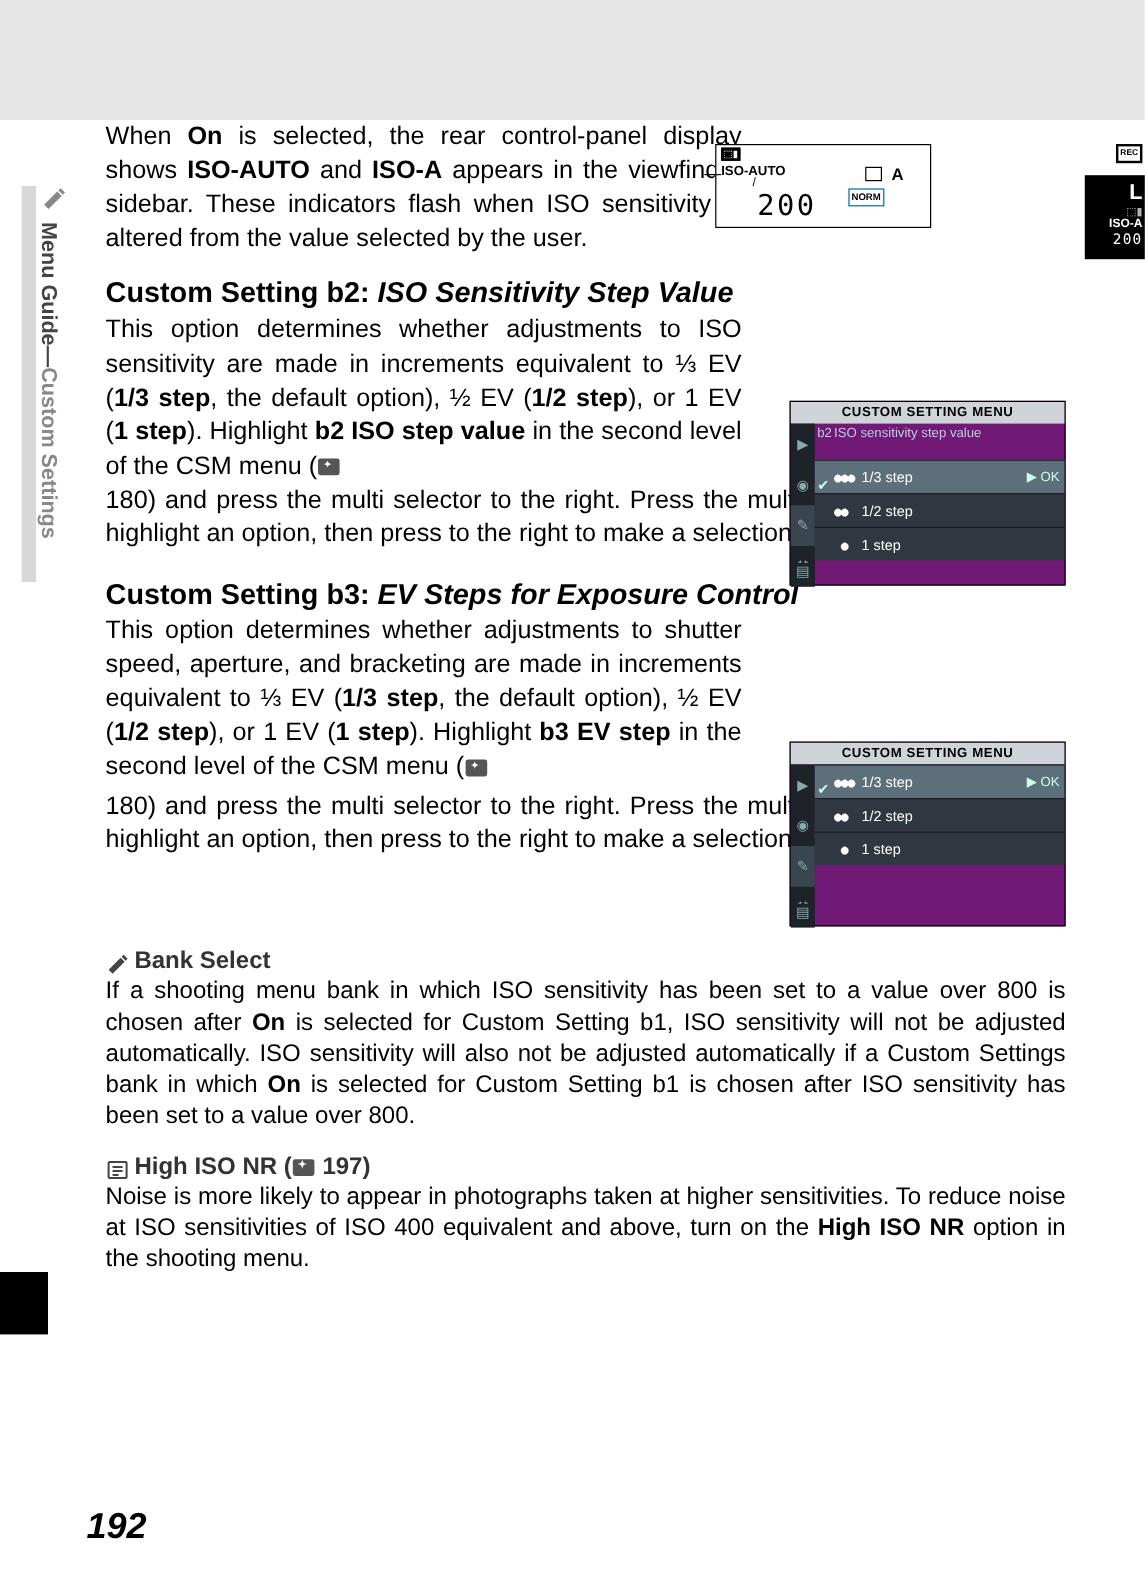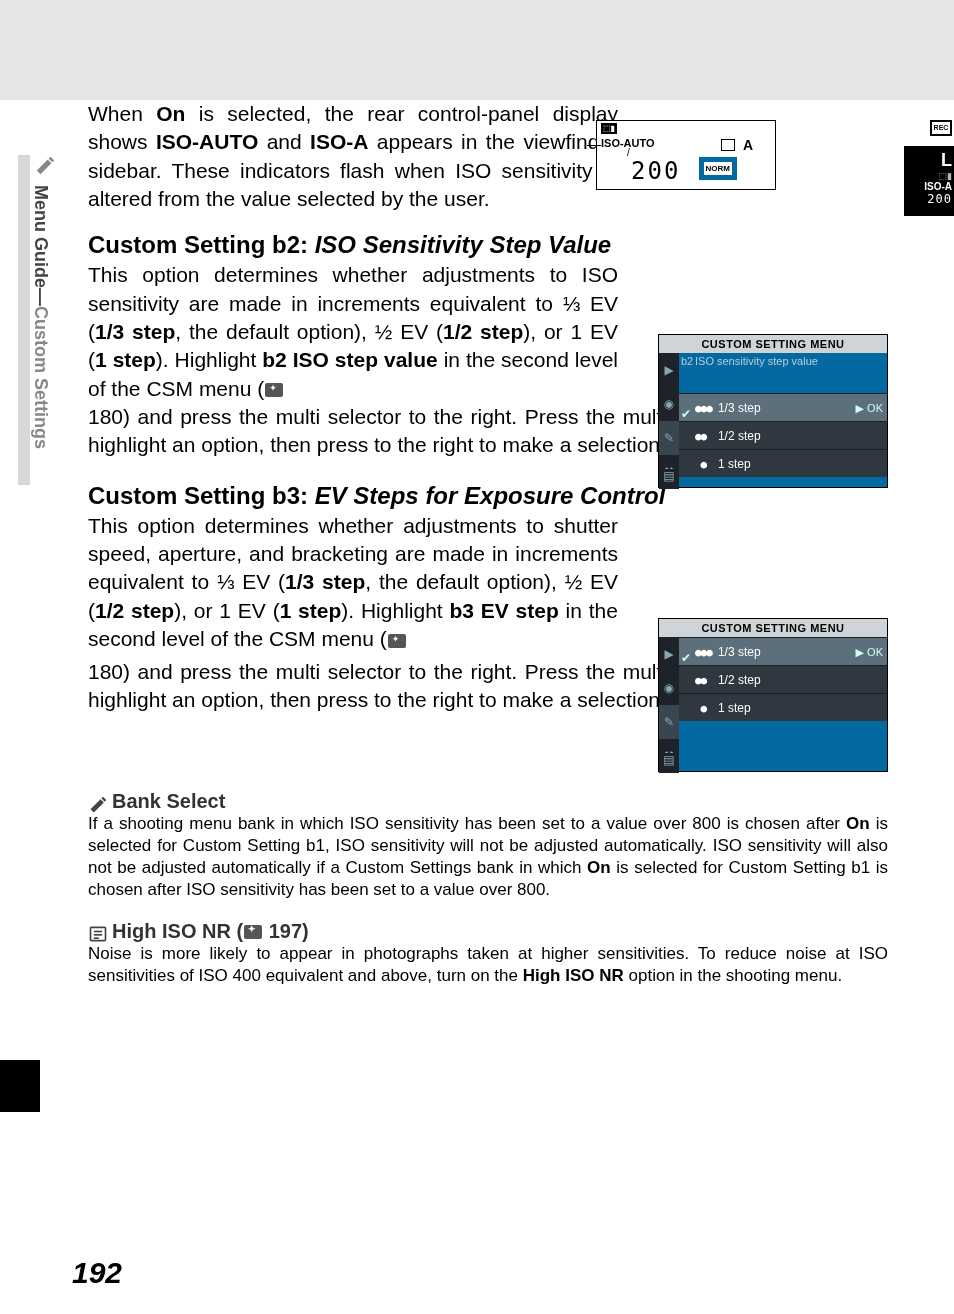--- a/index.html
+++ b/index.html
@@ -20,44 +20,44 @@
   .content { margin-left: 20px; width: 800px; }
 
   
   .top-screens { position: absolute; right: 68px; top: 120px; width: 290px; height: 100px; }
   .lcd-panel { position:absolute; left:0; top:0; width:180px; height:70px; border:1px solid #000; background:#fff; font-family: "Arial Narrow", Arial, sans-serif;}
   .front-curtain { position:absolute; left:4px; top:2px; font-size:8px; border:1px solid #000; padding:0 1px; background:#000; color:#fff;}
   .iso-auto-label { position:absolute; left:4px; top:16px; font-size:11px; font-weight:bold;}
   .iso-auto-tick { position:absolute; left:-10px; top:24px; width:14px; border-top:1px solid #000;}
   .big200 { position:absolute; left:34px; top:36px; font-size:24px; font-family: monospace; letter-spacing:2px;}
   .little-fill { position:absolute; left:30px; top:26px; font-size:10px;}
-  .norm-box { position:absolute; right:38px; top:36px; border:5px solid #0369a1; font-size:8px; padding:2px 2px; font-weight:bold;}
+  .norm-box { position:absolute; right:38px; top:36px; border:1px solid #0369a1; font-size:8px; padding:2px 2px; font-weight:bold;}
   .bracket-icon { position:absolute; right:40px; top:18px; width:14px; height:12px; border:1px solid #000;}
   .rec-icon { position:absolute; right:-66px; top:0px; width:22px; height:16px; border:2px solid #000; font-size:7px; text-align:center; line-height:12px; font-weight:bold;}
   .A-label { position:absolute; right:22px; top:16px; font-size:14px; font-weight:bold;}
   .vf-panel { position:absolute; right:-70px; top:26px; width:52px; height:70px; background:#000; color:#fff; font-size:9px; text-align:right; padding:4px;}
   .vf-panel .big-L { font-size:18px; font-weight:bold; color:#fff;}
   .vf-panel .iso-a { font-size:10px; font-weight:bold;}
   .vf-panel .num200 { font-family: monospace; font-size:12px; letter-spacing:1px;}
 
   
   p { font-size: 21px; line-height: 1.35; text-align: justify; margin-bottom: 4px; }
   .para-narrow { width: 530px; }
   h2 { font-size: 24px; font-weight: 700; margin: 18px 0 2px 0; }
   h2 .ital { font-style: italic; }
   .note-box { margin-top: 76px; }
   .note-title { font-size: 20px; font-weight: 700; color: #333; }
   .note-title .note-icon { display:inline-block; width:20px; height:16px; vertical-align:middle; margin-right:4px;}
-  .note-body { font-size: 17px; line-height: 1.3; text-align: justify; }
+  .note-body { font-size: 20px; line-height: 1.3; text-align: justify; }
   .pgnum { position: absolute; left: 72px; bottom: 24px; font-size: 30px; font-weight: 700; font-style: italic; }
 
   
-  .menu-screen { position:absolute; width:230px; height:154px; background:#0369a1; border:1px solid #000; font-family: Arial, sans-serif; }
+  .menu-screen { position:absolute; width:230px; height:154px; background:#701a75; border:1px solid #000; font-family: Arial, sans-serif; }
   .menu-screen .title-bar { background:#cfd4d8; color:#000; text-align:center; font-size:11px; font-weight:bold; height:18px; line-height:18px; letter-spacing:0.5px;}
-  .menu-screen .sub-row { color:#bcd; font-size:11px; padding:2px 6px 2px 36px; position:relative; height:40px; line-height:13px;}
+  .menu-screen .sub-row { color:#bcd; font-size:11px; padding:2px 6px 2px 36px; position:relative; height:30px; line-height:13px;}
   .menu-screen .sub-row .idx { position:absolute; left:22px; top:2px; color:#bcd;}
   .menu-screen .left-tabs { position:absolute; left:0; top:18px; width:20px; height:136px; background:#1d2329;}
   .menu-screen .left-tabs div { height:34px; display:flex; align-items:center; justify-content:center; color:#8aa; font-size:12px;}
   .menu-screen .left-tabs div.active { background:#3a464f;}
   .menu-screen .options { margin-left:20px; }
   .menu-screen .opt { height:28px; line-height:28px; color:#fff; font-size:12px; padding-left:16px; position:relative; background:#2f3840; border-top:1px solid #1a1f24;}
   .menu-screen .opt .dots { font-family: monospace; font-size:11px; letter-spacing:-1px; margin-right:6px;}
   .menu-screen .opt.selected { background:#5d6f7a; }
   .menu-screen .opt.selected .chk { position:absolute; left:2px; top:6px; color:#cfe; font-size:12px;}
   .menu-screen .opt.selected .ok { position:absolute; right:4px; top:0; color:#cfe; font-size:11px;}

